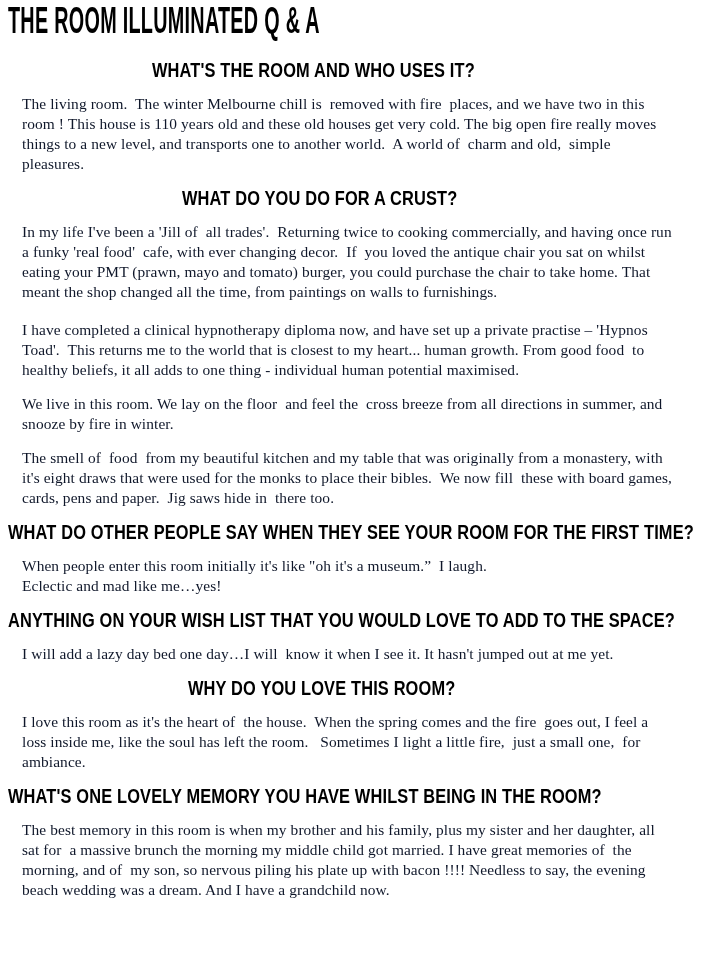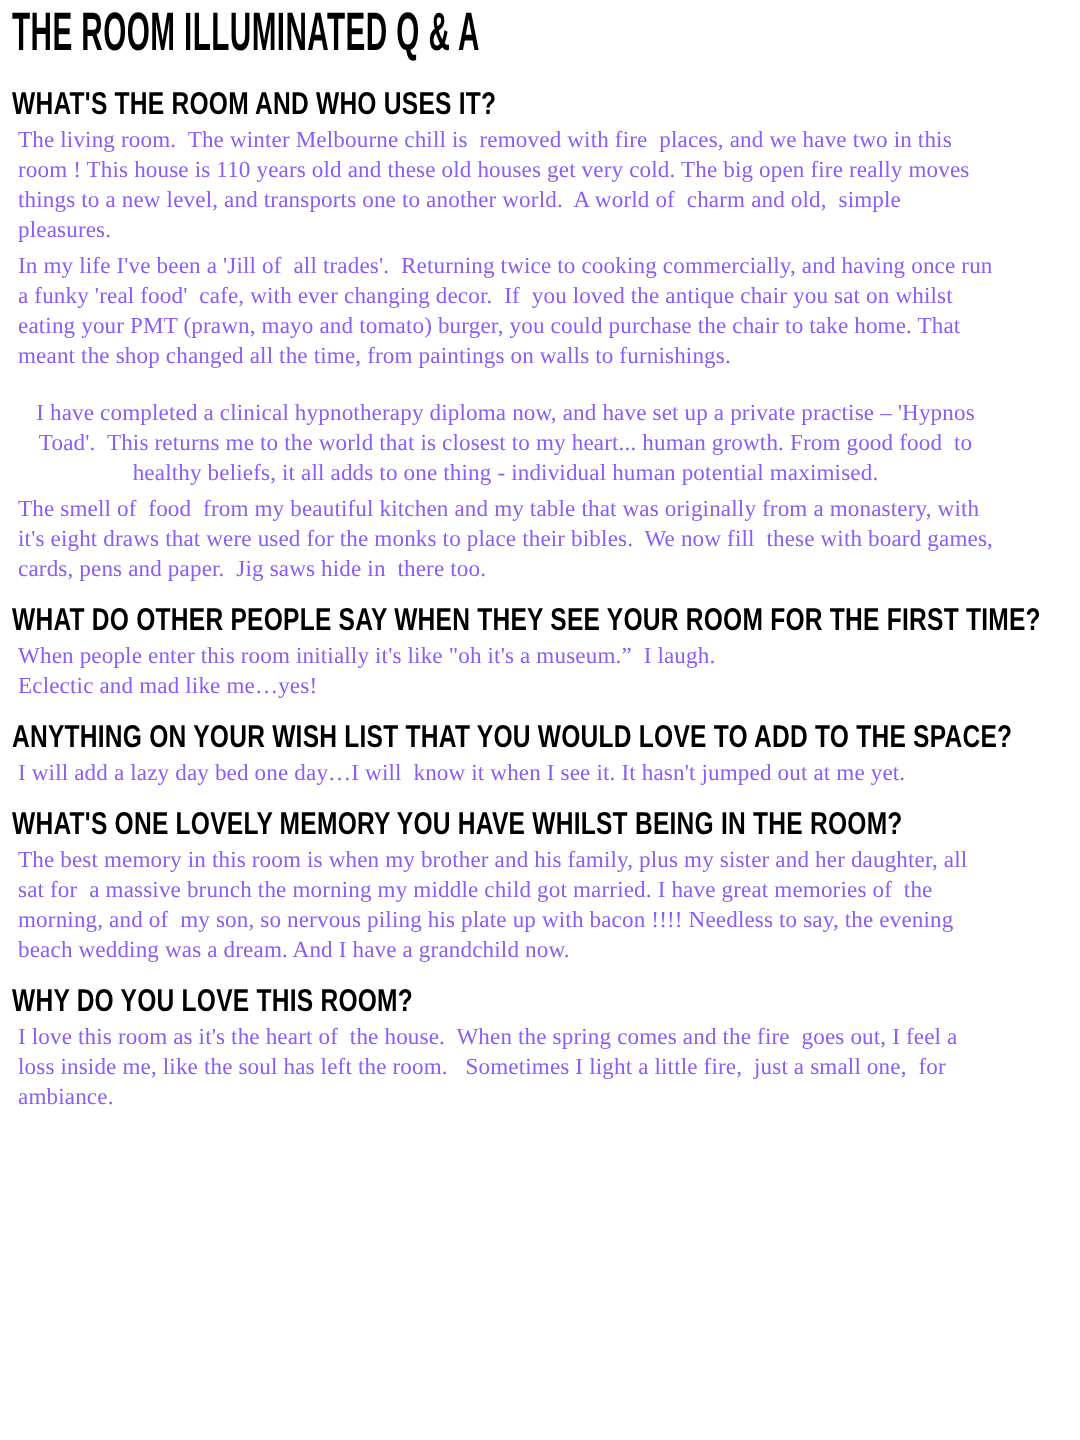--- a/index.html
+++ b/index.html
@@ -34,81 +34,83 @@
     letter-spacing: 0.5px;
   }
   section.qa h2 {
     margin: 14px 0 4px 0;
     height: 20px;
     line-height: 20px;
     font-family: "Liberation Sans", sans-serif;
     font-weight: 700;
     font-size: 21px;
     white-space: nowrap;
+    text-align: center;
   }
   .cond-head {
     display: inline-block;
     transform: scaleX(0.78);
     transform-origin: 0 50%;
     white-space: nowrap;
     letter-spacing: 0.2px;
   }
   .answer {
-    margin: 4px;
+    margin: 14px;
     max-width: 650px;
     font-family: "Liberation Serif", "DejaVu Serif", serif;
     font-size: 15.4px;
     line-height: 20px;
-    color: #8b5cf6;
+    color: #0f172a;
     white-space: pre-wrap;
     letter-spacing: 0.1px;
   }
   .answer + .answer {
     margin-top: 18px;
-    text-align: center;
   }
 </style>
 </head>
 <body>
 
 <div class="page">
   <h1><span class="cond-title">THE ROOM ILLUMINATED Q &amp; A</span></h1>
 
   <div>
   <section class="qa">
     <h2><span class="cond-head">WHAT'S THE ROOM AND WHO USES IT?</span></h2>
   <p class="answer">The living room.  The winter Melbourne chill is  removed with fire  places, and we have two in this room ! This house is 110 years old and these old houses get very cold. The big open fire really moves things to a new level, and transports one to another world.  A world of  charm and old,  simple pleasures.</p>
       </section>
 
   <section class="qa">
+    <h2><span class="cond-head">WHAT DO YOU DO FOR A CRUST?</span></h2>
   <p class="answer">In my life I've been a 'Jill of  all trades'.  Returning twice to cooking commercially, and having once run a funky 'real food'  cafe, with ever changing decor.  If  you loved the antique chair you sat on whilst eating your PMT (prawn, mayo and tomato) burger, you could purchase the chair to take home. That meant the shop changed all the time, from paintings on walls to furnishings.</p>
         <p class="answer">I have completed a clinical hypnotherapy diploma now, and have set up a private practise – 'Hypnos Toad'.  This returns me to the world that is closest to my heart... human growth. From good food  to healthy beliefs, it all adds to one thing - individual human potential maximised.</p>
       </section>
 
   <section class="qa">
+  <p class="answer">We live in this room. We lay on the floor  and feel the  cross breeze from all directions in summer, and snooze by fire in winter.</p>
       </section>
 
   <section class="qa">
   <p class="answer">The smell of  food  from my beautiful kitchen and my table that was originally from a monastery, with it's eight draws that were used for the monks to place their bibles.  We now fill  these with board games, cards, pens and paper.  Jig saws hide in  there too.</p>
       </section>
 
   <section class="qa">
     <h2><span class="cond-head">WHAT DO OTHER PEOPLE SAY WHEN THEY SEE YOUR ROOM FOR THE FIRST TIME?</span></h2>
   <p class="answer">When people enter this room initially it's like "oh it's a museum.”  I laugh.
 Eclectic and mad like me…yes!</p>
       </section>
 
   <section class="qa">
     <h2><span class="cond-head">ANYTHING ON YOUR WISH LIST THAT YOU WOULD LOVE TO ADD TO THE SPACE?</span></h2>
   <p class="answer">I will add a lazy day bed one day…I will  know it when I see it. It hasn't jumped out at me yet.</p>
       </section>
 
   <section class="qa">
-    <h2><span class="cond-head">WHAT'S ONE LOVELY MEMORY YOU HAVE WHILST BEING IN THE ROOM?</span></h2>
-  <p class="answer">The best memory in this room is when my brother and his family, plus my sister and her daughter, all sat for  a massive brunch the morning my middle child got married. I have great memories of  the morning, and of  my son, so nervous piling his plate up with bacon !!!! Needless to say, the evening beach wedding was a dream. And I have a grandchild now.</p>
+    <h2><span class="cond-head">WHY DO YOU LOVE THIS ROOM?</span></h2>
+  <p class="answer">I love this room as it's the heart of  the house.  When the spring comes and the fire  goes out, I feel a loss inside me, like the soul has left the room.   Sometimes I light a little fire,  just a small one,  for ambiance.</p>
       </section>
 
   <section class="qa">
-    <h2><span class="cond-head">WHY DO YOU LOVE THIS ROOM?</span></h2>
-  <p class="answer">I love this room as it's the heart of  the house.  When the spring comes and the fire  goes out, I feel a loss inside me, like the soul has left the room.   Sometimes I light a little fire,  just a small one,  for ambiance.</p>
+    <h2><span class="cond-head">WHAT'S ONE LOVELY MEMORY YOU HAVE WHILST BEING IN THE ROOM?</span></h2>
+  <p class="answer">The best memory in this room is when my brother and his family, plus my sister and her daughter, all sat for  a massive brunch the morning my middle child got married. I have great memories of  the morning, and of  my son, so nervous piling his plate up with bacon !!!! Needless to say, the evening beach wedding was a dream. And I have a grandchild now.</p>
       </section>
 </div>
 </div>
 
 </body></html>

